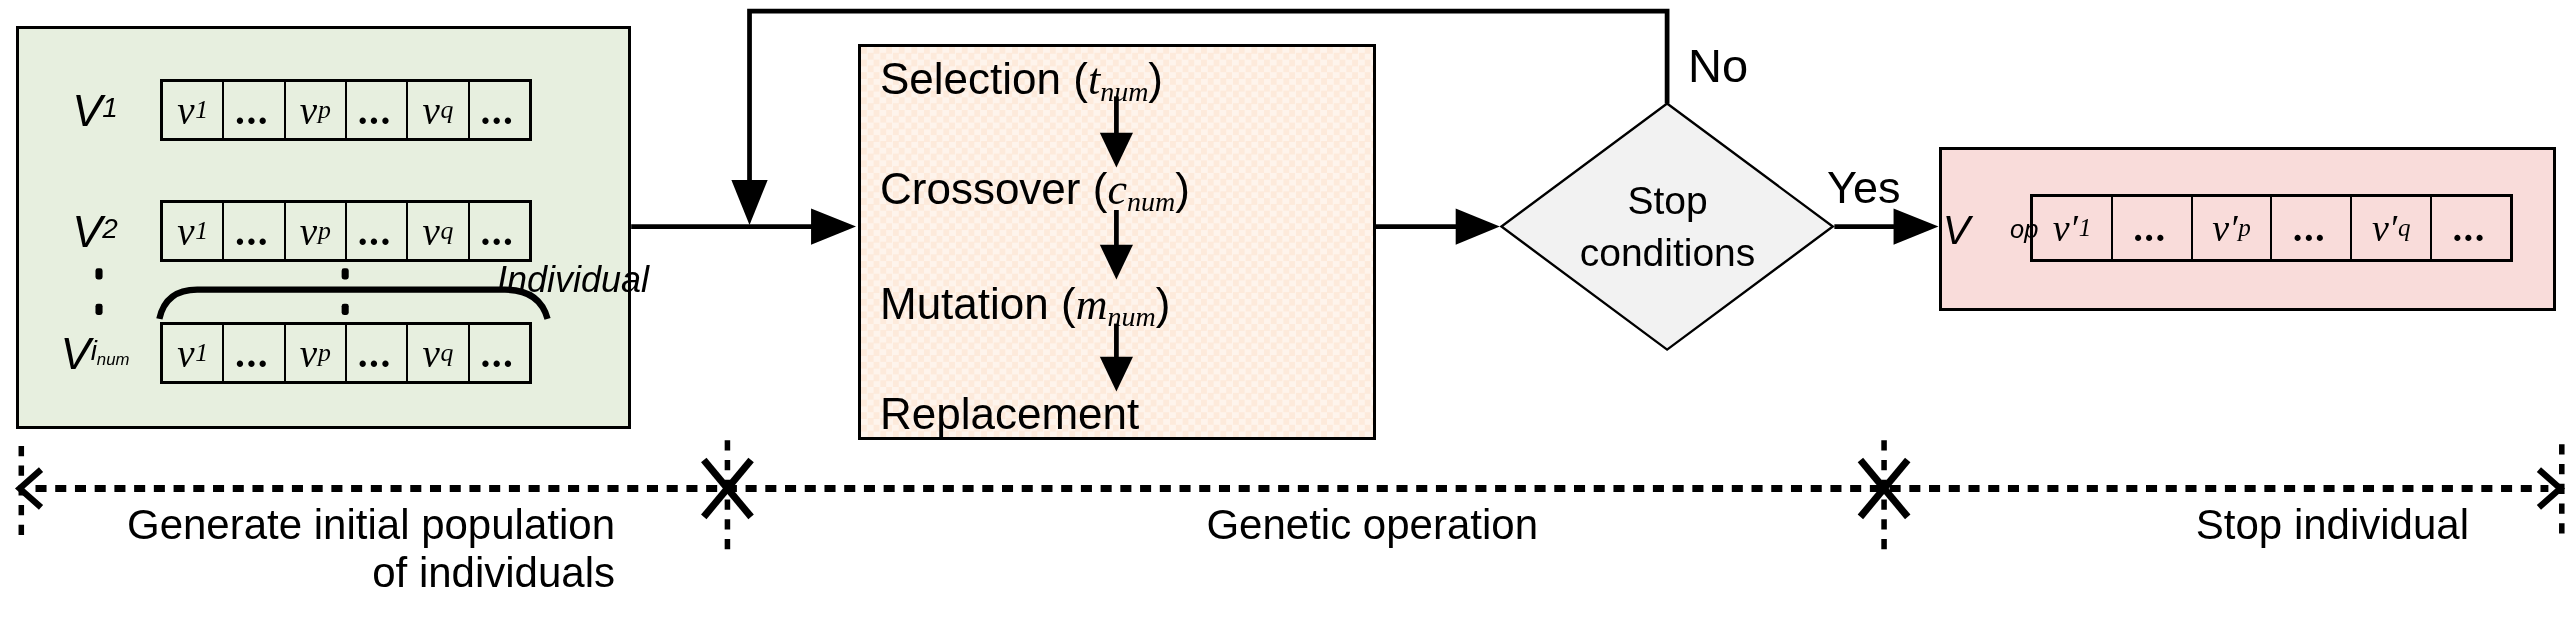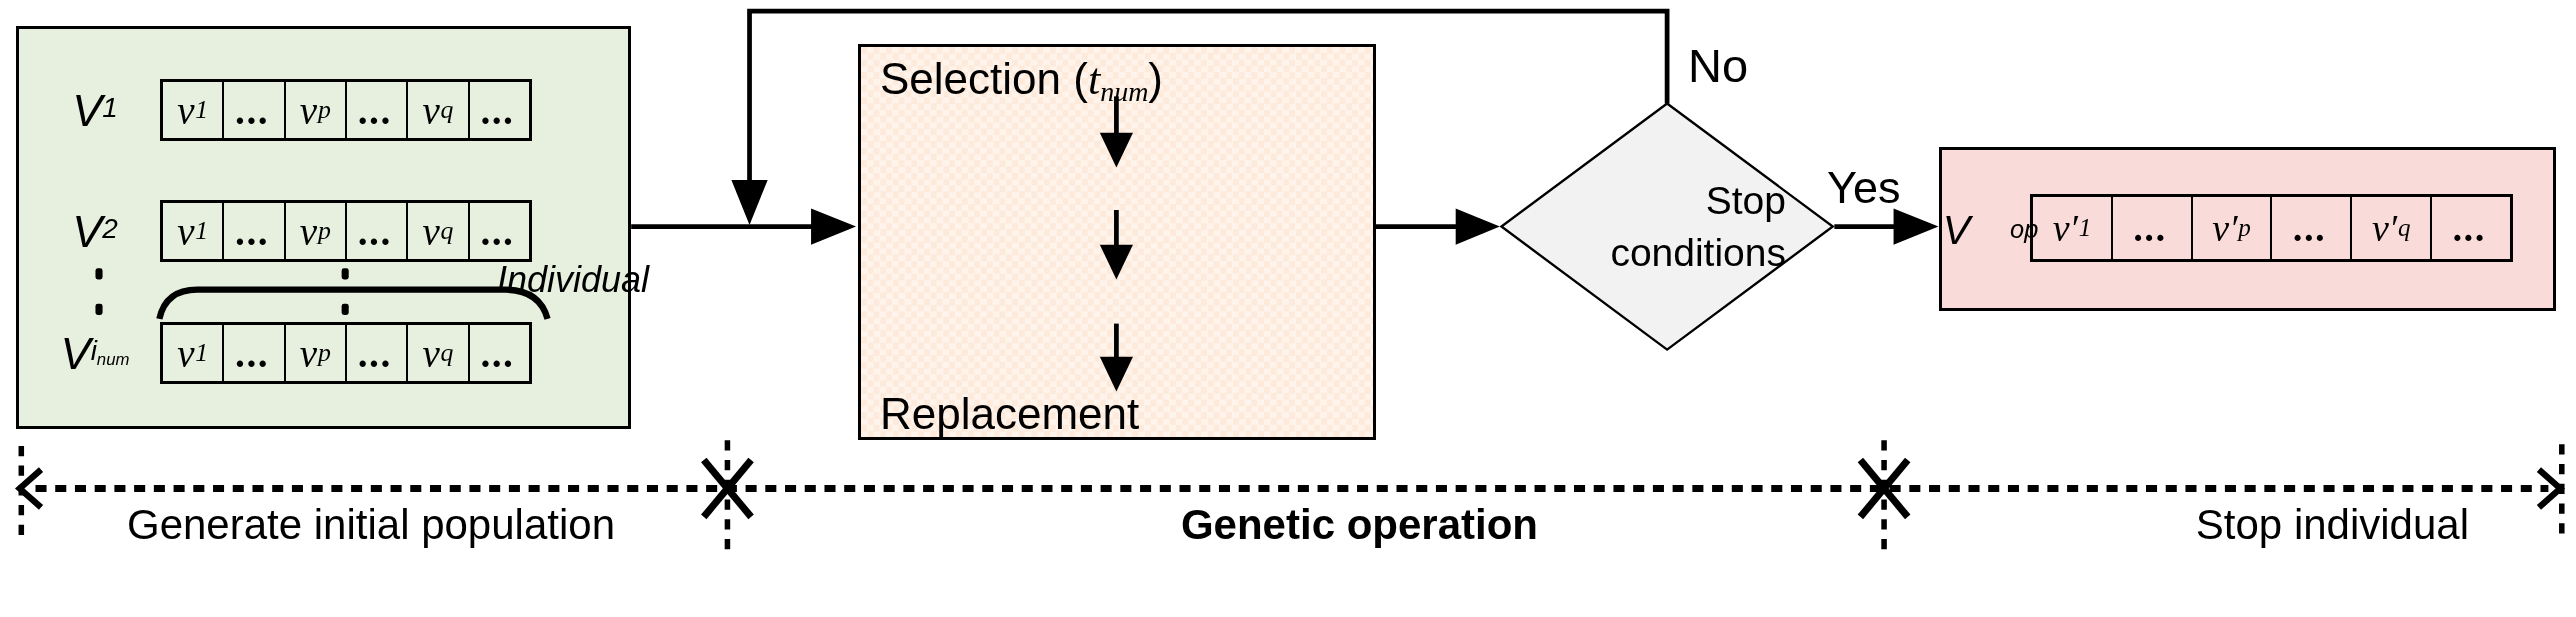--- a/index.html
+++ b/index.html
@@ -62,42 +62,42 @@
     font-family:"Liberation Serif","DejaVu Serif",serif;
     font-style:italic;
   }
   .step .param-sub{
     font-family:"Liberation Serif","DejaVu Serif",serif;
     font-style:italic;font-size:28px;vertical-align:-0.25em;
   }
   
   .decision-label{
     position:absolute;left:1549px;top:175px;width:237px;
-    text-align:right;font-size:39px;line-height:52px;
+    text-align:center;font-size:39px;line-height:52px;
   }
   .no-label{position:absolute;left:1688px;top:42px;font-size:47px;line-height:47px;}
   .yes-label{position:absolute;left:1827px;top:165px;font-size:45px;line-height:45px;}
   
   .res-box{left:1939px;top:147px;width:617px;height:164px;background:#f9dcda;}
   .vop{
     position:absolute;left:1947px;top:207px;width:87px;height:46px;
     display:flex;align-items:center;justify-content:center;
     font-style:italic;font-size:41px;line-height:1;
   }
   .vop .s1{font-size:0.62em;font-style:italic;vertical-align:-0.35em;margin-left:40px;}
   .res-row{left:2030px;top:194px;width:483px;height:68px;}
   .res-row .cell{font-size:38px;}
   
   .phase{
     position:absolute;text-align:right;font-size:42px;line-height:43px;
     width:552px;white-space:nowrap;
   }
   .phase1a{left:63px;top:503px;}
   .phase1b{left:63px;top:551px;}
-  .phase2{left:986px;top:503px;font-weight:bold;}
+  .phase2{left:986px;top:503px;}
   .phase3{left:1917px;top:503px;}
 </style>
 </head>
 <body>
 
 <div class="canvas">
 
   <div class="box pop-box" style="background-color: rgb(231, 239, 223);"></div>
 
   <div class="box gen-box" style="background-color: rgb(253, 234, 219); background-image: repeating-conic-gradient(rgb(254, 244, 236) 0%, rgb(254, 244, 236) 25%, rgb(253, 234, 219) 25%, rgb(253, 234, 219) 50%); background-size: 12.6px 12.6px;"></div>
@@ -247,20 +247,22 @@
       </div>
     <div class="cell ellip">
         <span>...</span>
         <span class="msub"></span>
       </div>
   </div>
 
   <div class="individual">Individual</div>
 
   <div class="step" style="top:57px"><span>Selection (</span><span class="param">t</span><span class="param-sub">num</span><span>)</span></div>
+  <div class="step" style="top:167px"><span>Crossover (</span><span class="param">c</span><span class="param-sub">num</span><span>)</span></div>
+  <div class="step" style="top:282px"><span>Mutation (</span><span class="param">m</span><span class="param-sub">num</span><span>)</span></div>
   <div class="step" style="top:392px"><span>Replacement</span><span class="param"></span><span class="param-sub"></span><span></span></div>
 
   <div class="decision-label">
     <div>Stop</div>
     <div>conditions</div>
   </div>
   <div class="no-label">No</div>
   <div class="yes-label">Yes</div>
 
   <div class="vop">
@@ -288,17 +290,18 @@
         <span>v′</span>
         <span class="msub">q</span>
       </div>
     <div class="cell ellip">
         <span>...</span>
         <span class="msub"></span>
       </div>
   </div>
 
   <div class="phase phase1a">Generate initial population</div>
+  <div class="phase phase1b">of individuals</div>
   <div class="phase phase2">Genetic operation</div>
   <div class="phase phase3">Stop individual</div>
 
 </div>
 
 
 </body></html>

